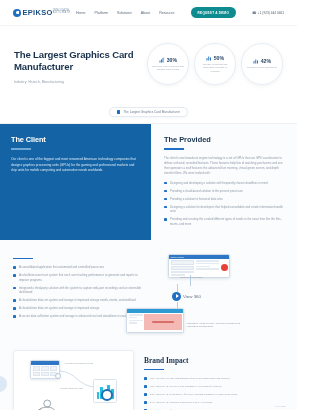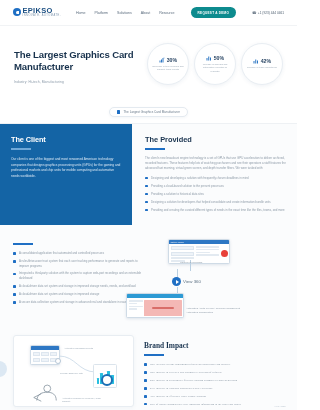--- a/index.html
+++ b/index.html
@@ -20,21 +20,21 @@
   .logo { display: flex; align-items: center; gap: 1.5px; }
   .logo-mark {
     width: 8px; height: 8px; border-radius: 50%;
     background: #1f6fc4; position: relative; flex: none;
   }
   .logo-mark::after {
     content: ""; position: absolute; left: 3.2px; top: 2.2px;
     width: 3.2px; height: 3.6px; border-radius: 50% 0 0 50%;
     background: #ffffff;
   }
-  .logo-text { display: flex; flex-direction: column; line-height: 1; }
+  .logo-text { display: flex; flex-direction: row; line-height: 1; }
   .logo-word { font-size: 7.5px; font-weight: 700; color: #1b4f82; letter-spacing: 0.3px; }
   .logo-sub { font-size: 2.6px; color: #7b93ab; letter-spacing: 0.5px; margin-top: 0.8px; }
 
   .nav { display: flex; align-items: center; gap: 9px; margin-left: auto; }
   .nav-item { font-size: 3.6px; color: #5a6b7d; white-space: nowrap; cursor: pointer; }
 
   .demo-btn {
     background: #0d8b8e; color: #ffffff;
     font-size: 3.1px; font-weight: 700; letter-spacing: 0.25px;
     padding: 3.4px 7px; border-radius: 9px; border: none;
@@ -82,21 +82,21 @@
     background: #ffffff; border: 1px solid #e4eaf0;
     border-radius: 7px; padding: 2.2px 7px;
     box-shadow: 0 1px 3px rgba(30,70,120,0.05);
   }
   .crumb-dot { width: 3.4px; height: 3.4px; background: #1f6fc4; border-radius: 0.6px; flex: none; }
   .crumb-text { font-size: 3.1px; color: #6c7c8c; white-space: nowrap; }
 
   
   .cc-row { display: flex; align-items: stretch; padding: 0; }
   .client-card {
-    width: 132px; background: #1464a5; color: #ffffff;
+    width: 151px; background: #1464a5; color: #ffffff;
     padding: 11px 10px 14px 11px;
   }
   .client-title { font-size: 7.4px; font-weight: 700; letter-spacing: -0.1px; }
   .client-rule { width: 20px; height: 1.6px; background: #6fa8d8; margin: 4px 0 7px 0; }
   .client-body { font-size: 3.2px; line-height: 1.75; color: #dce9f5; }
 
   .challenge-card { flex: 1; padding: 11px 11px 10px 13px; background: #fbfcfd; }
   .sec-title { font-size: 7.4px; font-weight: 700; color: #1a3консоль; }
   .sec-title { color: #19334f; }
   .sec-rule { width: 20px; height: 1.6px; background: #1f6fc4; margin: 4px 0 6px 0; }

